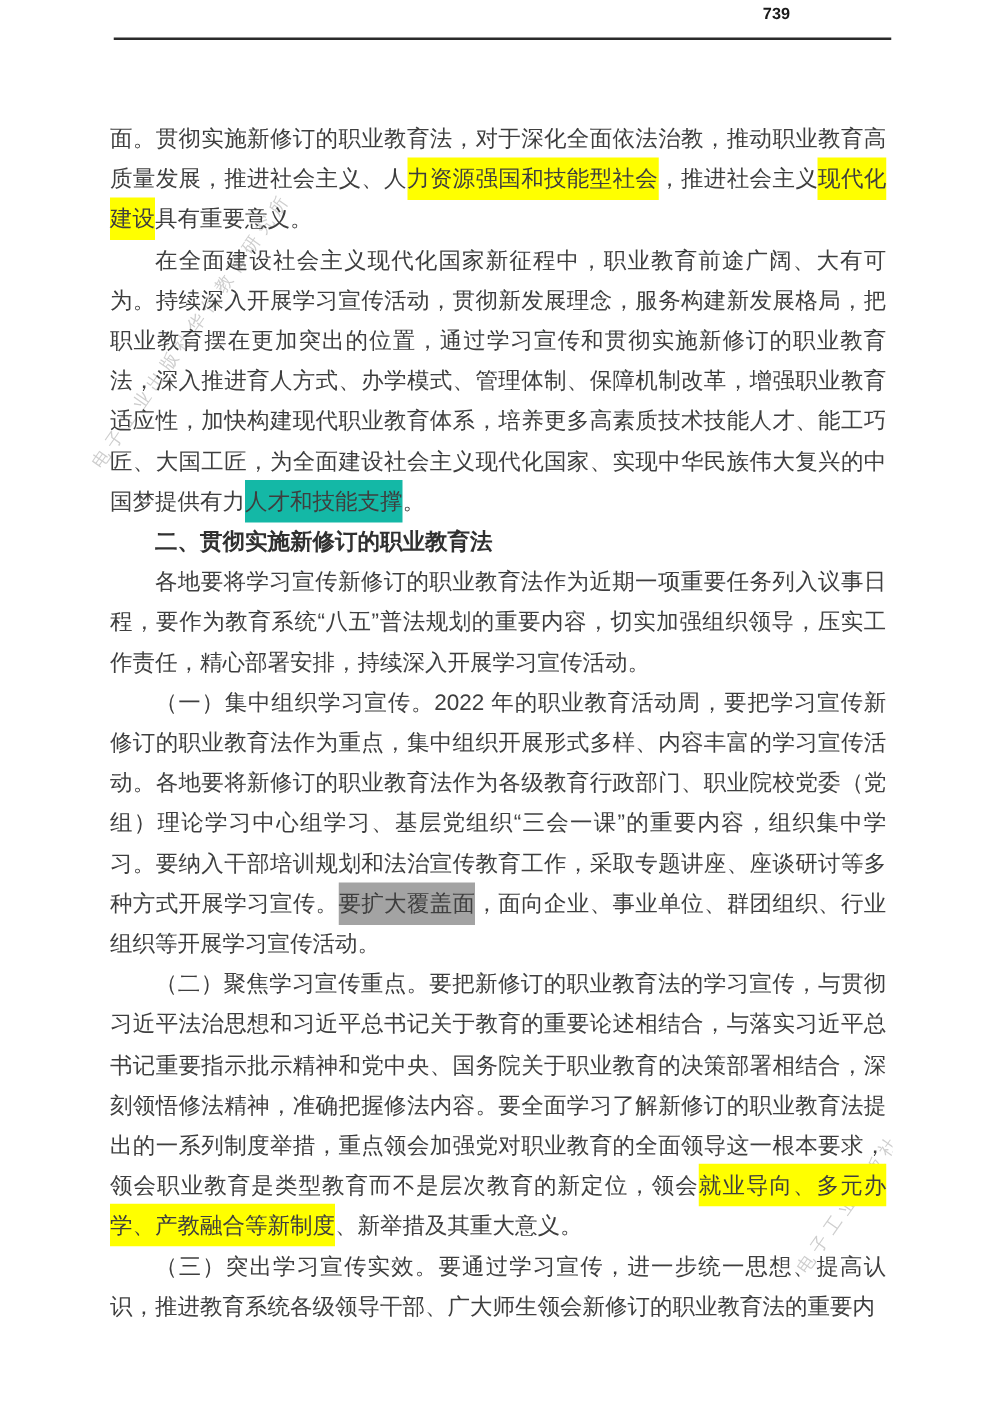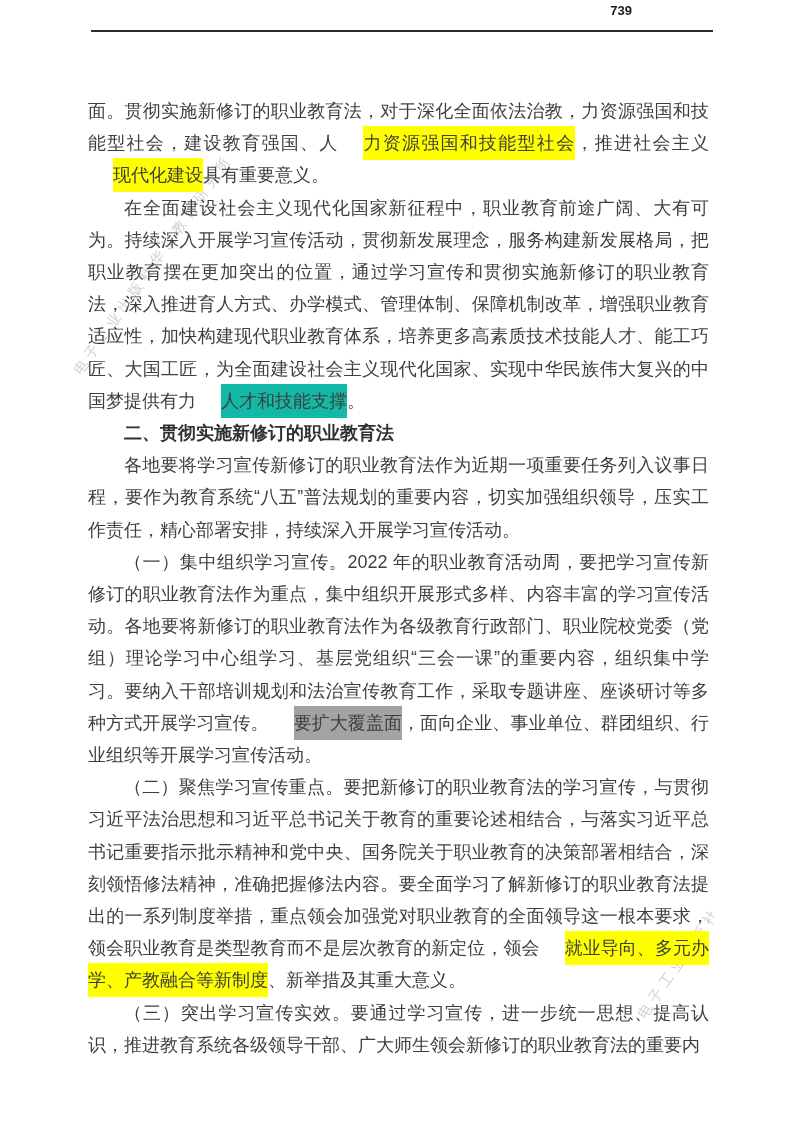--- a/index.html
+++ b/index.html
@@ -65,37 +65,36 @@
   }
   .para.indent, .heading.indent {
     text-indent: 2em;
   }
   .heading {
     font-weight: bold;
     color: #303030;
   }
   .hl {
     padding: 7px 0;
-    margin-left: 25px;
   }
 </style>
 </head>
 <body>
 
 <div class="page">
   <div class="page-number">739</div>
 
   <div class="header-rule" style="background: rgb(43, 43, 43);"></div>
 
   <div class="watermark wm-top-left">电子工业出版社华信教育研究所</div>
 
   <div class="watermark wm-bottom-right">电子工业出版社华信教育研究所</div>
 
   <div class="doc-body" id="doc-body" style="color: rgb(62, 62, 62);">
-      <p class="para"><span>面。贯彻实施新修订的职业教育法，对于深化全面依法治教，力资源强国和技能型社会，建设教育强国、人</span><span class="hl" style="background: rgb(255, 255, 0);">力资源强国和技能型社会</span><span>，推进社会主义</span><span class="hl" style="background: rgb(255, 255, 0);">现代化建设</span><span>具有重要意义。</span></p>
+      <p class="para"><span>面。贯彻实施新修订的职业教育法，对于深化全面依法治教，推动职业教育高质量发展，推进社会主义、人</span><span class="hl" style="background: rgb(255, 255, 0);">力资源强国和技能型社会</span><span>，推进社会主义</span><span class="hl" style="background: rgb(255, 255, 0);">现代化建设</span><span>具有重要意义。</span></p>
       <p class="para indent"><span>在全面建设社会主义现代化国家新征程中，职业教育前途广阔、大有可为。持续深入开展学习宣传活动，贯彻新发展理念，服务构建新发展格局，把职业教育摆在更加突出的位置，通过学习宣传和贯彻实施新修订的职业教育法，深入推进育人方式、办学模式、管理体制、保障机制改革，增强职业教育适应性，加快构建现代职业教育体系，培养更多高素质技术技能人才、能工巧匠、大国工匠，为全面建设社会主义现代化国家、实现中华民族伟大复兴的中国梦提供有力</span><span class="hl" style="background: #14b8a6;">人才和技能支撑</span><span>。</span></p>
       <p class="heading indent"><span>二、贯彻实施新修订的职业教育法</span></p>
       <p class="para indent"><span>各地要将学习宣传新修订的职业教育法作为近期一项重要任务列入议事日程，要作为教育系统“八五”普法规划的重要内容，切实加强组织领导，压实工作责任，精心部署安排，持续深入开展学习宣传活动。</span></p>
       <p class="para indent"><span>（一）集中组织学习宣传。2022 年的职业教育活动周，要把学习宣传新修订的职业教育法作为重点，集中组织开展形式多样、内容丰富的学习宣传活动。各地要将新修订的职业教育法作为各级教育行政部门、职业院校党委（党组）理论学习中心组学习、基层党组织“三会一课”的重要内容，组织集中学习。要纳入干部培训规划和法治宣传教育工作，采取专题讲座、座谈研讨等多种方式开展学习宣传。</span><span class="hl" style="background: #a3a3a3;">要扩大覆盖面</span><span>，面向企业、事业单位、群团组织、行业组织等开展学习宣传活动。</span></p>
       <p class="para indent"><span>（二）聚焦学习宣传重点。要把新修订的职业教育法的学习宣传，与贯彻习近平法治思想和习近平总书记关于教育的重要论述相结合，与落实习近平总书记重要指示批示精神和党中央、国务院关于职业教育的决策部署相结合，深刻领悟修法精神，准确把握修法内容。要全面学习了解新修订的职业教育法提出的一系列制度举措，重点领会加强党对职业教育的全面领导这一根本要求，领会职业教育是类型教育而不是层次教育的新定位，领会</span><span class="hl" style="background: rgb(255, 255, 0);">就业导向、多元办学、产教融合等新制度</span><span>、新举措及其重大意义。</span></p>
       <p class="para indent"><span>（三）突出学习宣传实效。要通过学习宣传，进一步统一思想、提高认识，推进教育系统各级领导干部、广大师生领会新修订的职业教育法的重要内</span></p>
     </div>
 </div>
 
 </body></html>

